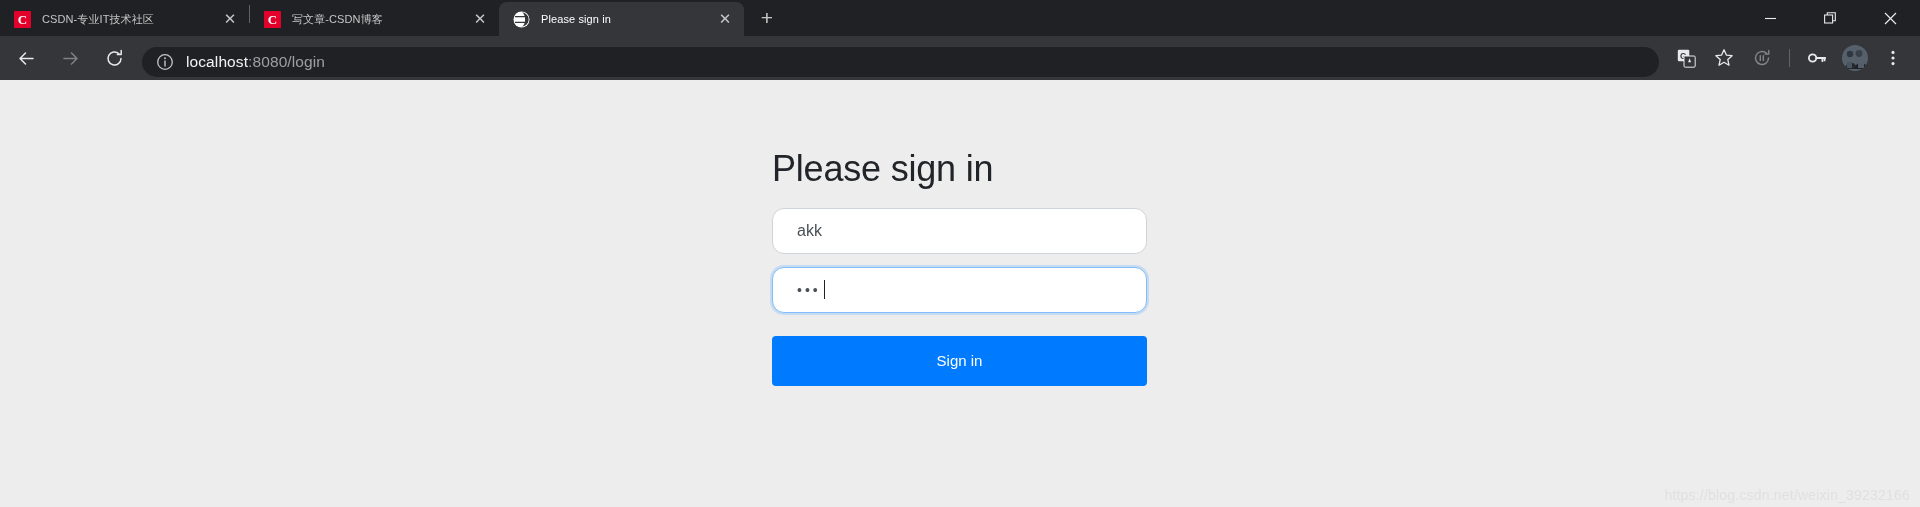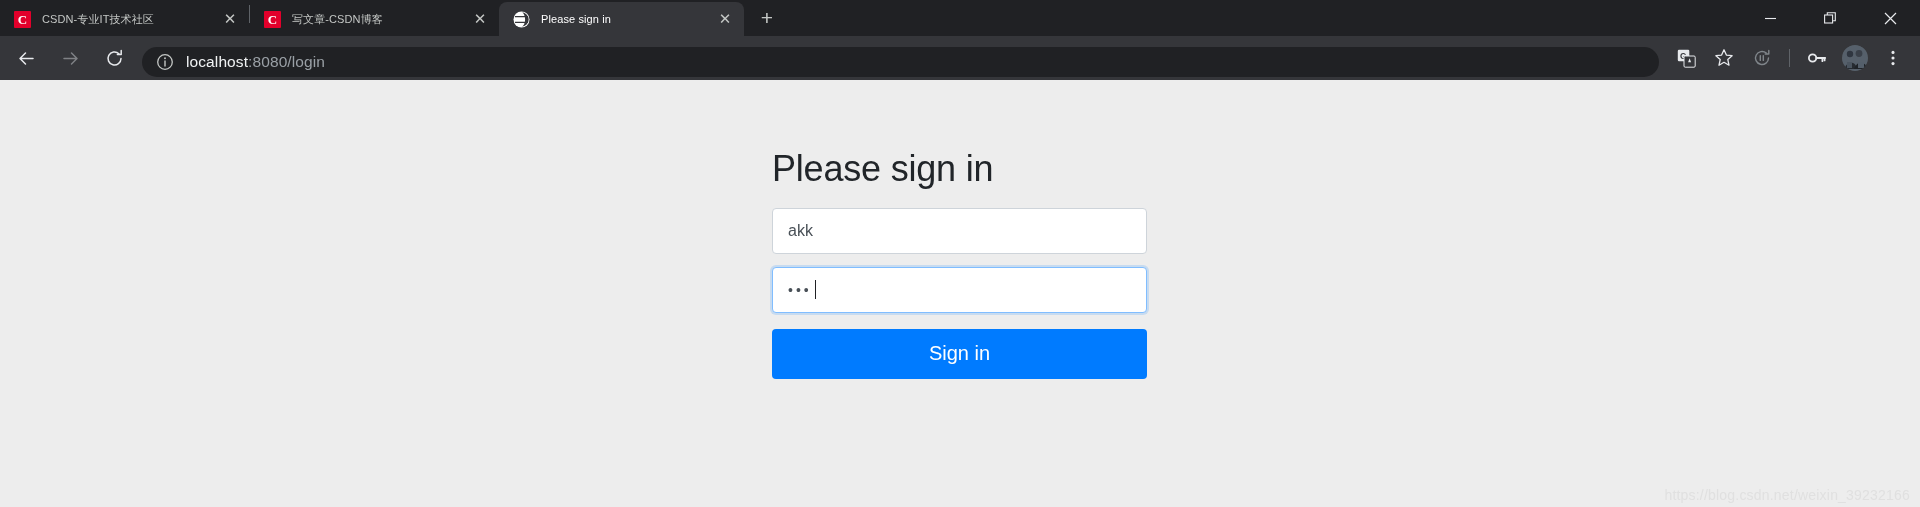--- a/index.html
+++ b/index.html
@@ -238,22 +238,22 @@
     margin-bottom: 19px;
     line-height: 1.1;
   }
 
   .form-control {
     display: block;
     width: 375px;
     height: 46px;
     background: #ffffff;
     border: 1px solid #ced4da;
-    border-radius: 4px;
-    padding: 0 15px;
+    border-radius: 12px;
+    padding: 0 24px;
     font-size: 16px;
     color: #495057;
     font-family: "Liberation Sans", sans-serif;
     outline: none;
     margin-bottom: 13px;
   }
   .form-control::placeholder { color: #8a9199; }
 
   .form-control.focused {
     border: 1px solid #80bdff;
@@ -277,24 +277,24 @@
     margin-left: 3px;
   }
 
   .btn-signin {
     width: 375px;
     height: 50px;
     background: #007bff;
     border: none;
     border-radius: 4px;
     color: #ffffff;
-    font-size: 20px;
+    font-size: 15px;
     font-family: "Liberation Sans", sans-serif;
     cursor: pointer;
-    margin-top: 3px;
+    margin-top: 10px;
   }
 
   .watermark {
     position: absolute;
     right: 10px;
     bottom: 4px;
     font-size: 14px;
     color: #e0e0e0;
     letter-spacing: 0.2px;
     user-select: none;

